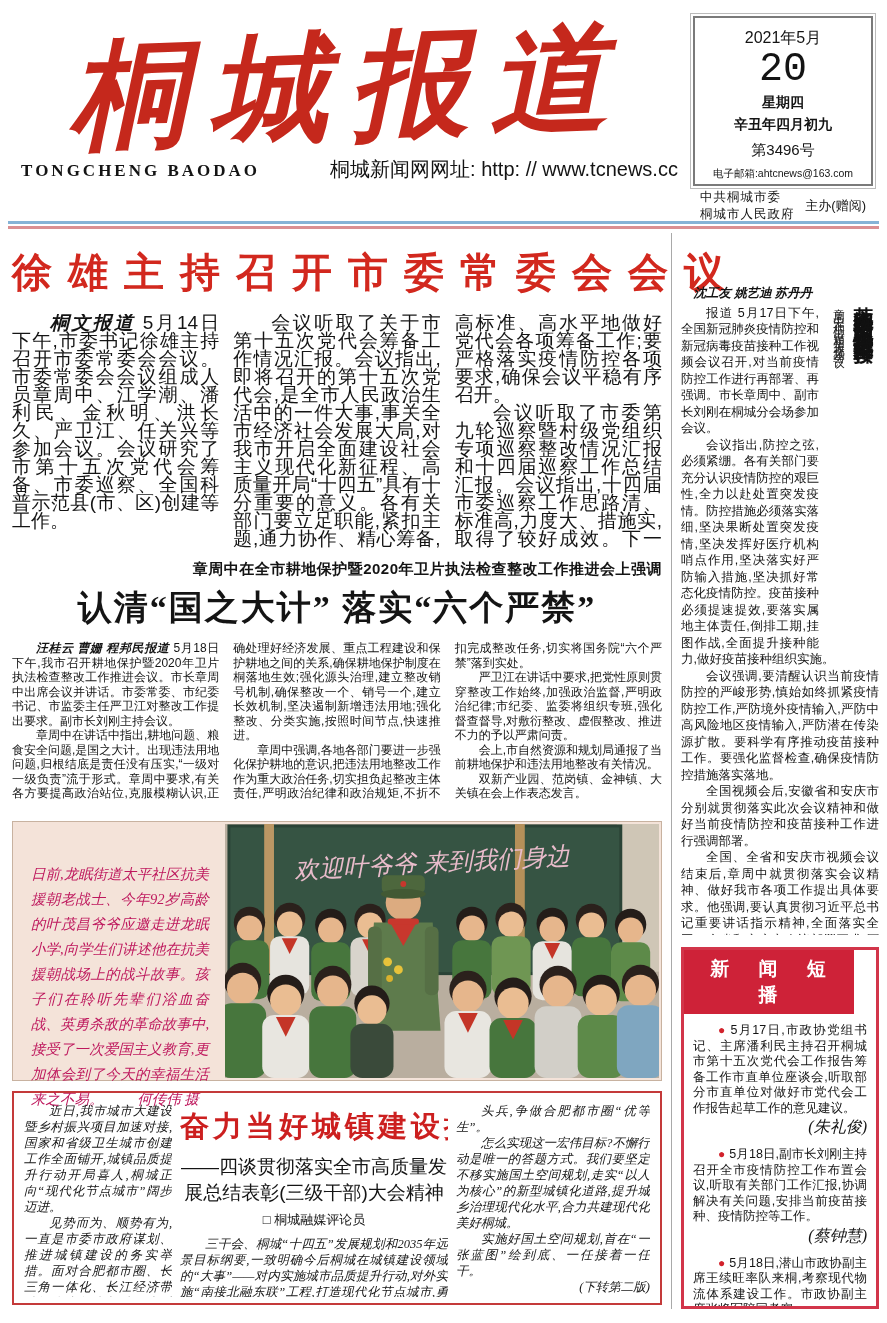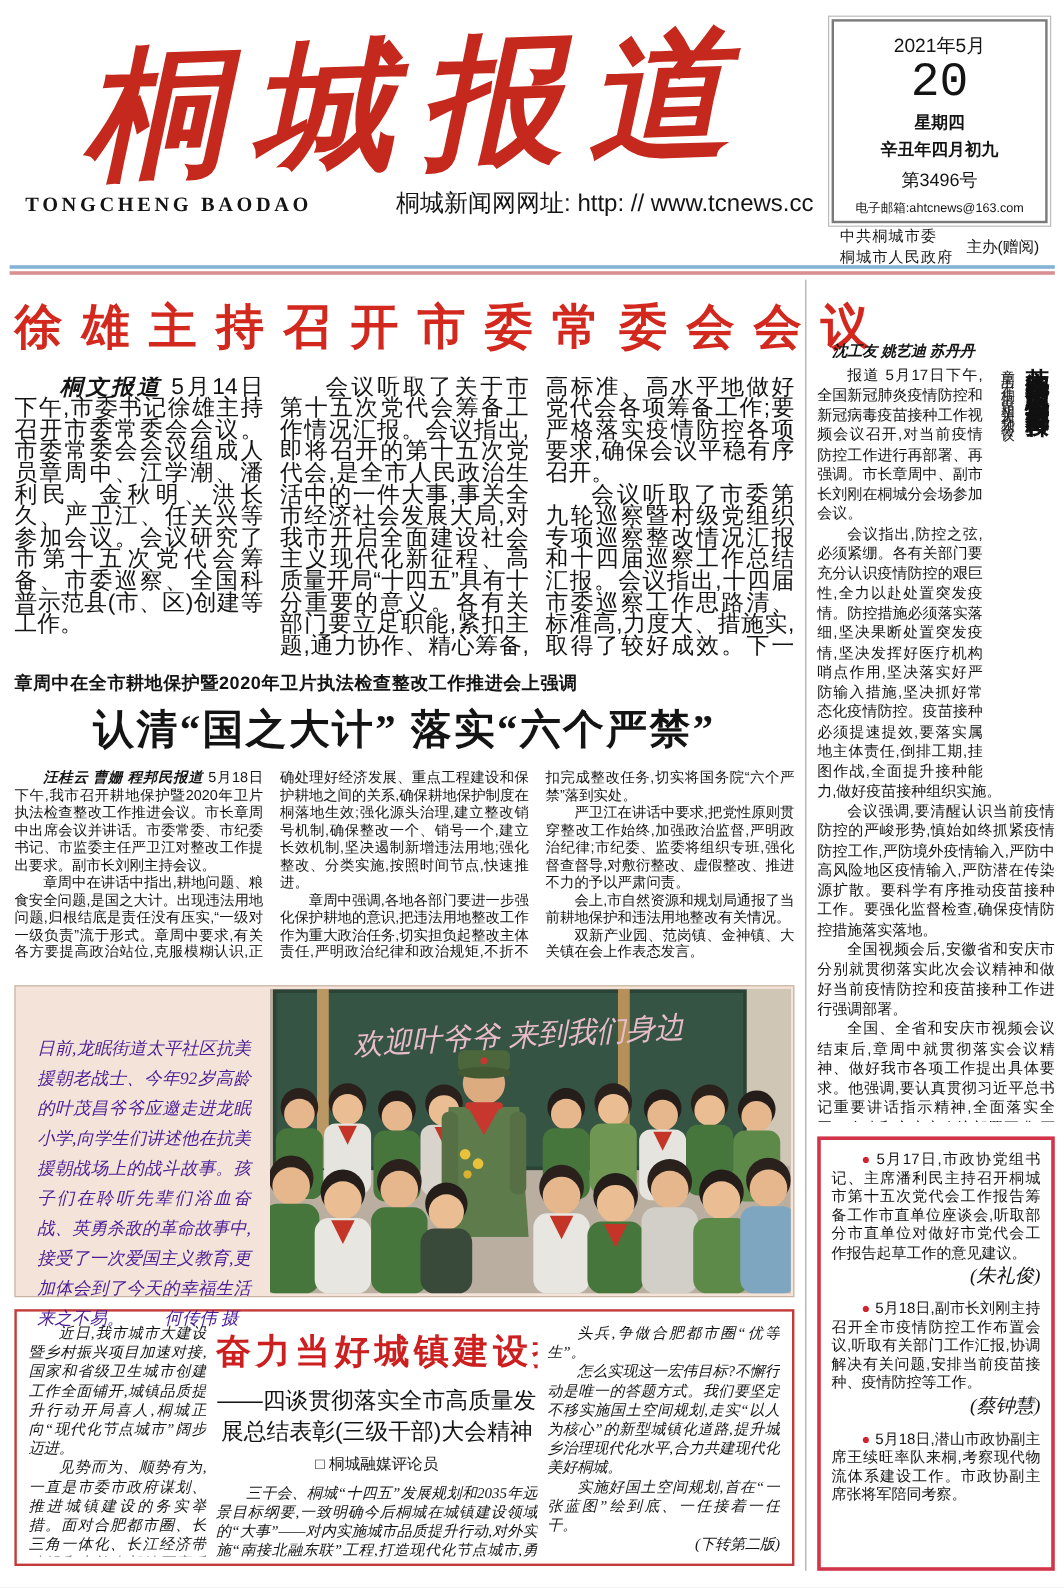--- a/index.html
+++ b/index.html
@@ -33,28 +33,28 @@
   .side-col{flex:1;box-sizing:border-box;}
   
   .article1 h1{color:#d2281e;font-family:"Liberation Serif",serif;font-size:40px;font-weight:bold;
         text-align:center;letter-spacing:3px;margin:12px 0 14px;white-space:nowrap;}
   .body-cols{column-count:3;column-gap:14px;text-align:justify;}
   .a1-body{height:238px;overflow:hidden;font-size:19px;line-height:18px;}
   p{margin:0;text-indent:2em;}
   .byline-inline{font-style:italic;font-weight:bold;font-family:"Liberation Serif",serif;}
   
   .article2{margin-top:8px;}
-  .kicker{text-align:left;font-weight:bold;font-size:15px;letter-spacing:0.5px;}
+  .kicker{text-align:right;font-weight:bold;font-size:15px;letter-spacing:0.5px;}
   .article2 h2{font-family:"Liberation Serif",serif;font-size:34px;font-weight:bold;text-align:center;
         letter-spacing:2px;margin:6px 0 10px;white-space:nowrap;}
   .a2-body{height:168px;overflow:hidden;font-size:12px;line-height:14.5px;}
   
   .photo-box{margin-top:12px;border:1px solid #c8b2a0;background:#f4e3d9;height:260px;display:flex;box-sizing:border-box;}
   .caption-wrap{width:210px;padding:40px 14px 0 18px;box-sizing:border-box;font-style:italic;
-        font-family:"Liberation Serif",serif;font-size:14.5px;line-height:25px;color:#4c1d95;text-align:justify;}
+        font-family:"Liberation Serif",serif;font-size:14.5px;line-height:25px;color:#be185d;text-align:justify;}
   .cap-author{padding-left:30px;white-space:nowrap;}
   .photo-svg{flex:1;height:254px;margin:2px;}
   
   .bottom-box{margin-top:10px;border:2px solid #c43a3a;height:214px;box-sizing:border-box;
         padding:10px 10px 6px;display:flex;gap:8px;overflow:hidden;}
   .bb-text{font-style:italic;font-family:"Liberation Serif",serif;font-size:12.5px;line-height:16px;text-align:justify;}
   .bb-col1{width:148px;overflow:hidden;}
   .bb-center{flex:1;overflow:hidden;}
   .bb-head{color:#cc1f1f;font-style:normal;font-family:"Liberation Serif",serif;font-size:29px;font-weight:bold;
         letter-spacing:4px;text-align:center;white-space:nowrap;margin-top:4px;}
@@ -304,20 +304,21 @@
         </div>
         <div class="side-byline">沈工友 姚艺迪 苏丹丹</div>
         <p>报道 5月17日下午,全国新冠肺炎疫情防控和新冠病毒疫苗接种工作视频会议召开,对当前疫情防控工作进行再部署、再强调。市长章周中、副市长刘刚在桐城分会场参加会议。</p>
         <p>会议指出,防控之弦,必须紧绷。各有关部门要充分认识疫情防控的艰巨性,全力以赴处置突发疫情。防控措施必须落实落细,坚决果断处置突发疫情,坚决发挥好医疗机构哨点作用,坚决落实好严防输入措施,坚决抓好常态化疫情防控。疫苗接种必须提速提效,要落实属地主体责任,倒排工期,挂图作战,全面提升接种能力,做好疫苗接种组织实施。</p>
         <p>会议强调,要清醒认识当前疫情防控的严峻形势,慎始如终抓紧疫情防控工作,严防境外疫情输入,严防中高风险地区疫情输入,严防潜在传染源扩散。要科学有序推动疫苗接种工作。要强化监督检查,确保疫情防控措施落实落地。</p>
         <p>全国视频会后,安徽省和安庆市分别就贯彻落实此次会议精神和做好当前疫情防控和疫苗接种工作进行强调部署。</p>
         <p>全国、全省和安庆市视频会议结束后,章周中就贯彻落实会议精神、做好我市各项工作提出具体要求。他强调,要认真贯彻习近平总书记重要讲话指示精神,全面落实全国、全省和安庆市会议部署要求,严格落实外防输入措施,精准调度疫苗,规范操作核酸检测,筑牢第一道安全防线,精细做好疫情防控和疫苗接种各项工作,确保人民群众生命安全和身体健康。</p>
       </section>
 
       <section class="news-box">
+        <div class="news-title">新 闻 短 播</div>
         <div class="news-item"><span class="dot">●</span><span>5月17日,市政协党组书记、主席潘利民主持召开桐城市第十五次党代会工作报告筹备工作市直单位座谈会,听取部分市直单位对做好市党代会工作报告起草工作的意见建议。</span></div>
         <div class="news-sig">(朱礼俊)</div>
         <div class="news-item"><span class="dot">●</span><span>5月18日,副市长刘刚主持召开全市疫情防控工作布置会议,听取有关部门工作汇报,协调解决有关问题,安排当前疫苗接种、疫情防控等工作。</span></div>
         <div class="news-sig">(蔡钟慧)</div>
         <div class="news-item"><span class="dot">●</span><span>5月18日,潜山市政协副主席王续旺率队来桐,考察现代物流体系建设工作。市政协副主席张将军陪同考察。</span></div>
 
       </section>
 
     </aside>
   </div>

